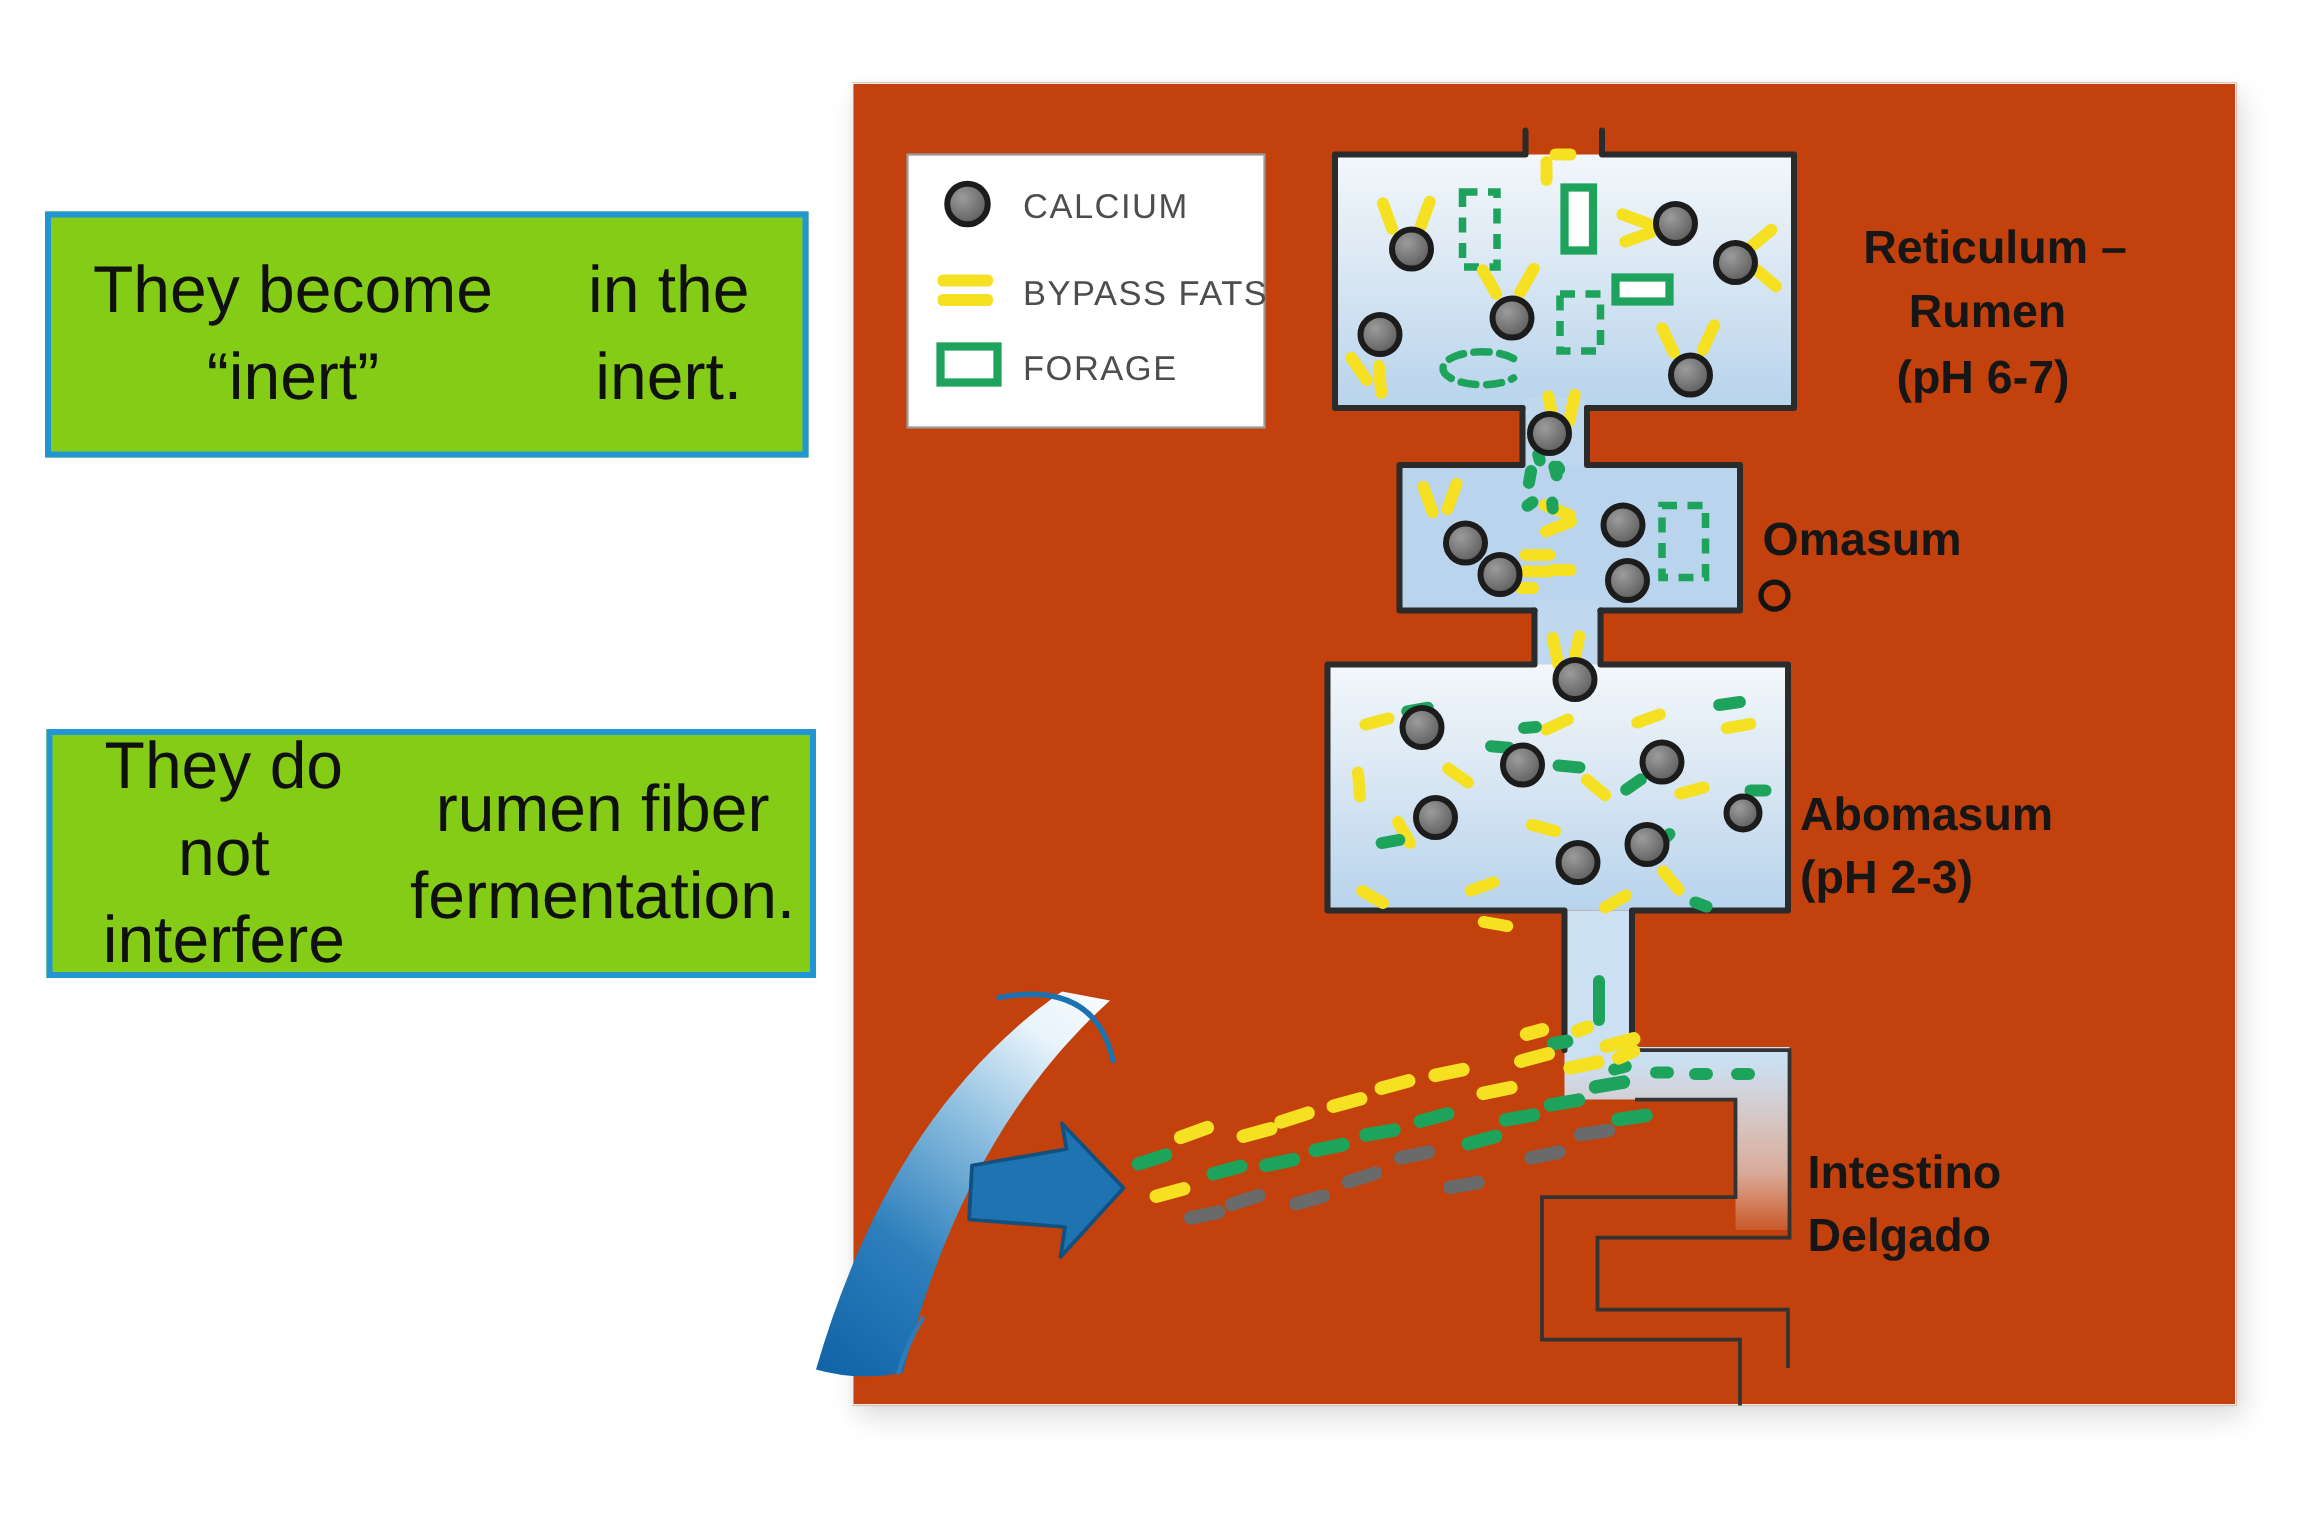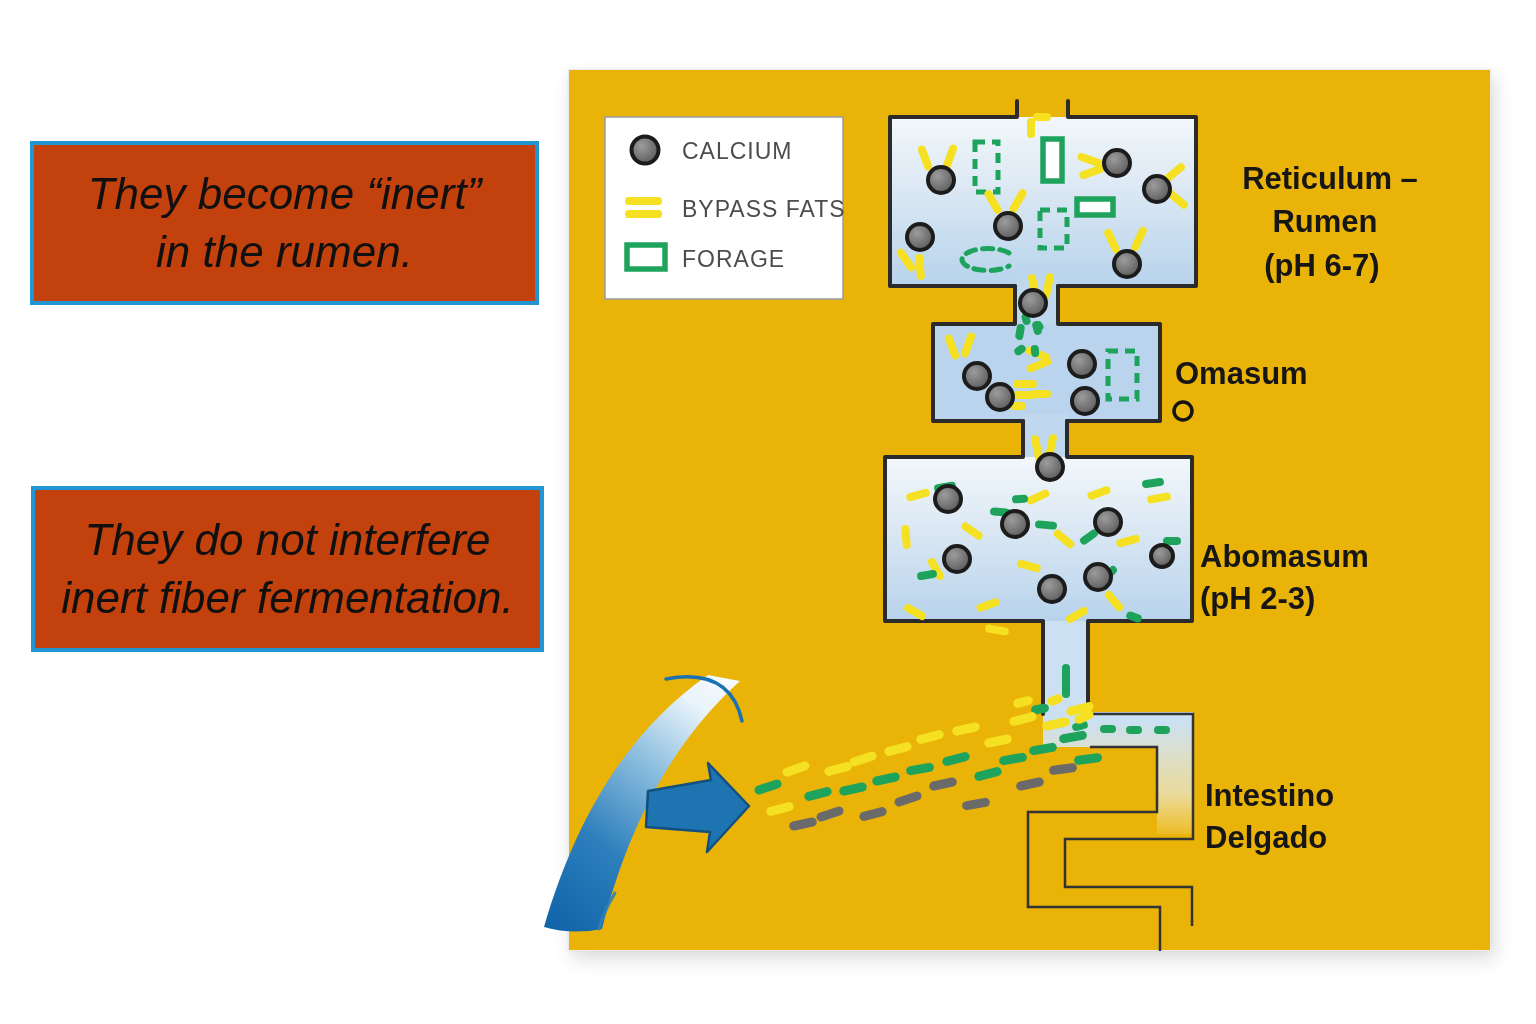--- a/index.html
+++ b/index.html
@@ -4,30 +4,30 @@
 <style>
   html,body{margin:0;padding:0;}
   body{
     width:1536px;height:1024px;position:relative;overflow:hidden;
     background:#ffffff;
     font-family:"Liberation Sans",sans-serif;
   }
   .callout{
     position:absolute;
     border:4px solid var(--callout-border,#2196d3);
-    background:#c2410c;
-    display:flex;flex-direction:column;justify-content:center;align-items:center;
+    background:#84cc16;
+    display:flex;justify-content:center;align-items:center;
     text-align:center;color:#101010;
-    font-size:44px;line-height:1.32;font-weight:400;font-style:italic;
+    font-size:44px;line-height:1.32;font-weight:400;
   }
   .callout-1{left:30px;top:141px;width:501px;height:156px;}
   .callout-2{left:31px;top:486px;width:505px;height:158px;}
   .panel{
-    position:absolute;left:568px;top:69px;width:921px;height:880px;
-    background:#eab308;border:1px solid #ececec;
+    position:absolute;left:568px;top:55px;width:921px;height:880px;
+    background:#c2410c;border:1px solid #ececec;
     box-shadow:4px 8px 18px rgba(0,0,0,.14), 0 0 3px rgba(0,0,0,.06);
   }
   .panel svg{position:absolute;left:-31px;top:-1px;overflow:visible;}
 
   
   .wall{fill:none;stroke:var(--outline,#2b2b2b);stroke-width:4;stroke-linejoin:round;stroke-linecap:round;}
   .thin-wall{fill:none;stroke:#333333;stroke-width:2.5;stroke-linejoin:miter;}
   .lumen-rumen,.lumen-abomasum{fill:url(#compGrad);}
   .lumen-omasum{fill:#b9d4ec;}
   .lumen-neck{fill:#c0d8ee;}
@@ -48,26 +48,26 @@
   .arrow-band{fill:url(#arrowGrad);}
   .arrow-crescent{fill:none;stroke:#1b72b2;stroke-width:3.5;stroke-linecap:round;}
   .arrow-sliver{fill:none;stroke:#2e7fba;stroke-width:3;stroke-linecap:round;opacity:.9;}
   .arrow-block{fill:var(--arrow-fill,#1e73b1);stroke:var(--arrow-stroke,#11507f);stroke-width:2.5;stroke-linejoin:round;}
 </style>
 </head>
 <body>
 
 <div class="callout callout-1">
   <div>They become “inert”</div>
-  <div>in the rumen.</div>
+  <div>in the inert.</div>
 </div>
 
 <div class="callout callout-2">
   <div>They do not interfere</div>
-  <div>inert fiber fermentation.</div>
+  <div>rumen fiber fermentation.</div>
 </div>
 
 <div class="panel">
   <svg id="diagram-svg" width="954" height="882" viewBox="-30 0 954 882">
     <defs>
       <linearGradient id="compGrad" x1="0" y1="0" x2="0" y2="1">
         <stop offset="0" stop-color="#f2f7fb"></stop>
         <stop offset="0.4" stop-color="#dde9f4"></stop>
         <stop offset="1" stop-color="#b7d3ec"></stop>
       </linearGradient>

